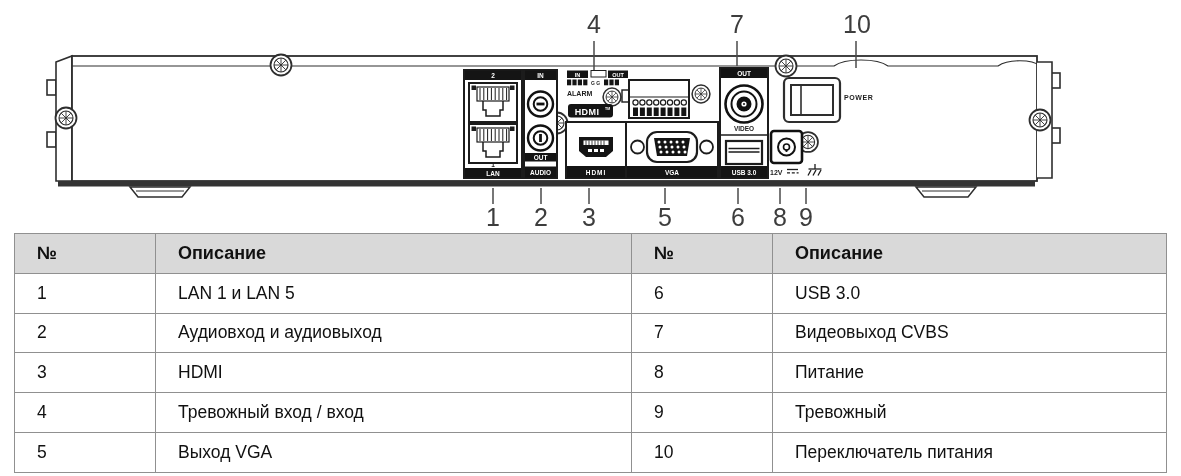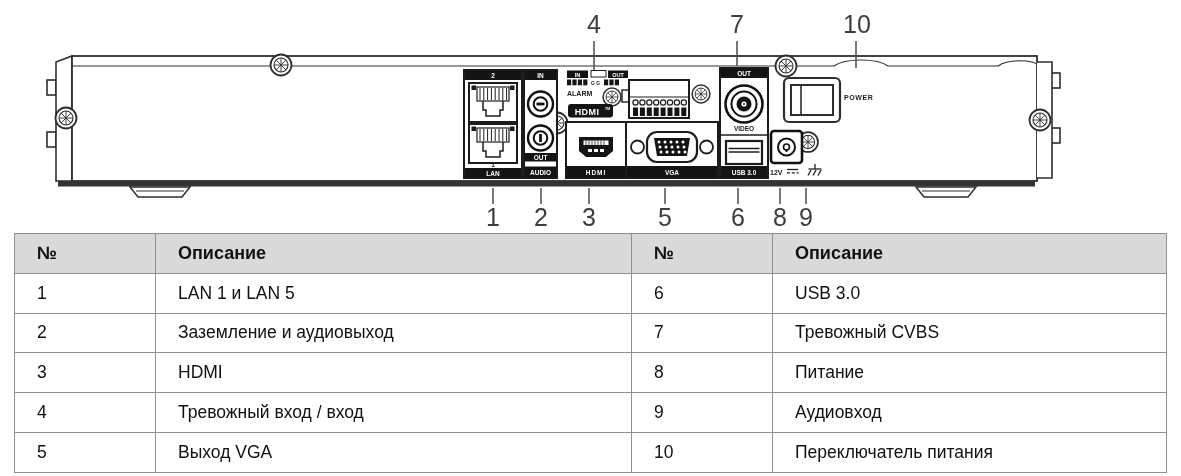--- a/index.html
+++ b/index.html
@@ -301,35 +301,35 @@
       <th>Описание</th>
     </tr>
     <tr>
       <td>1</td>
       <td>LAN 1 и LAN 5</td>
       <td>6</td>
       <td>USB 3.0</td>
     </tr>
     <tr>
       <td>2</td>
-      <td>Заземление и аудиовыход</td>
+      <td>Аудиовход и аудиовыход</td>
       <td>7</td>
-      <td>Тревожный CVBS</td>
+      <td>Видеовыход CVBS</td>
     </tr>
     <tr>
       <td>3</td>
       <td>HDMI</td>
       <td>8</td>
       <td>Питание</td>
     </tr>
     <tr>
       <td>4</td>
       <td>Тревожный вход / вход</td>
       <td>9</td>
-      <td>Аудиовход</td>
+      <td>Тревожный</td>
     </tr>
     <tr>
       <td>5</td>
       <td>Выход VGA</td>
       <td>10</td>
       <td>Переключатель питания</td>
     </tr>
   </tbody>
     </table>
 

